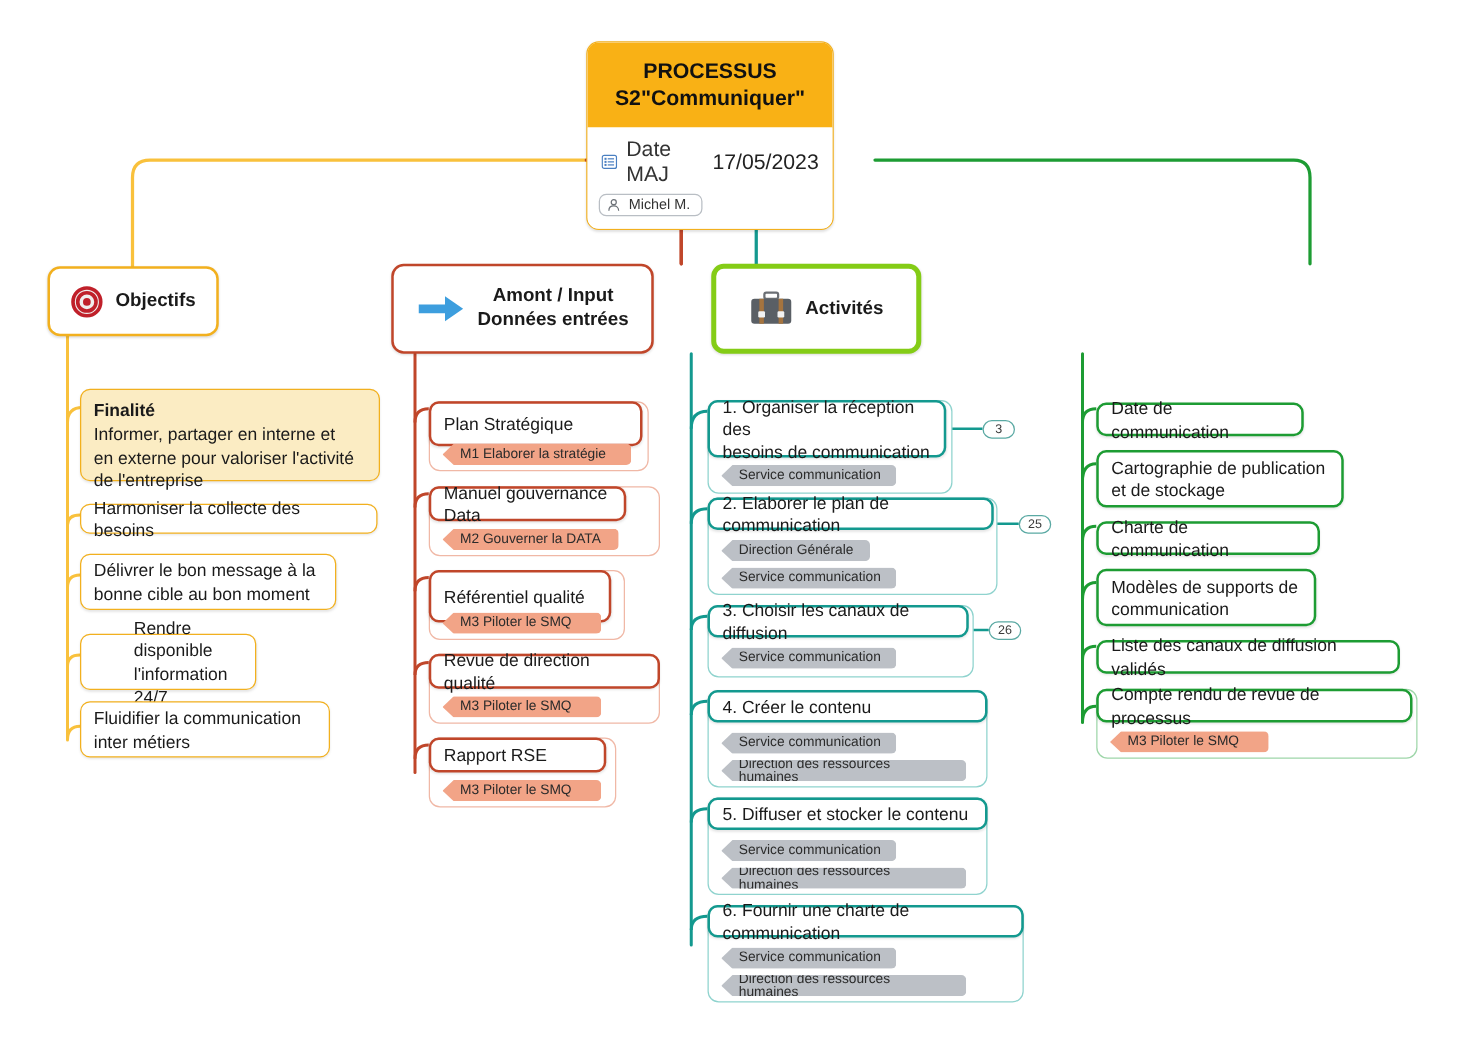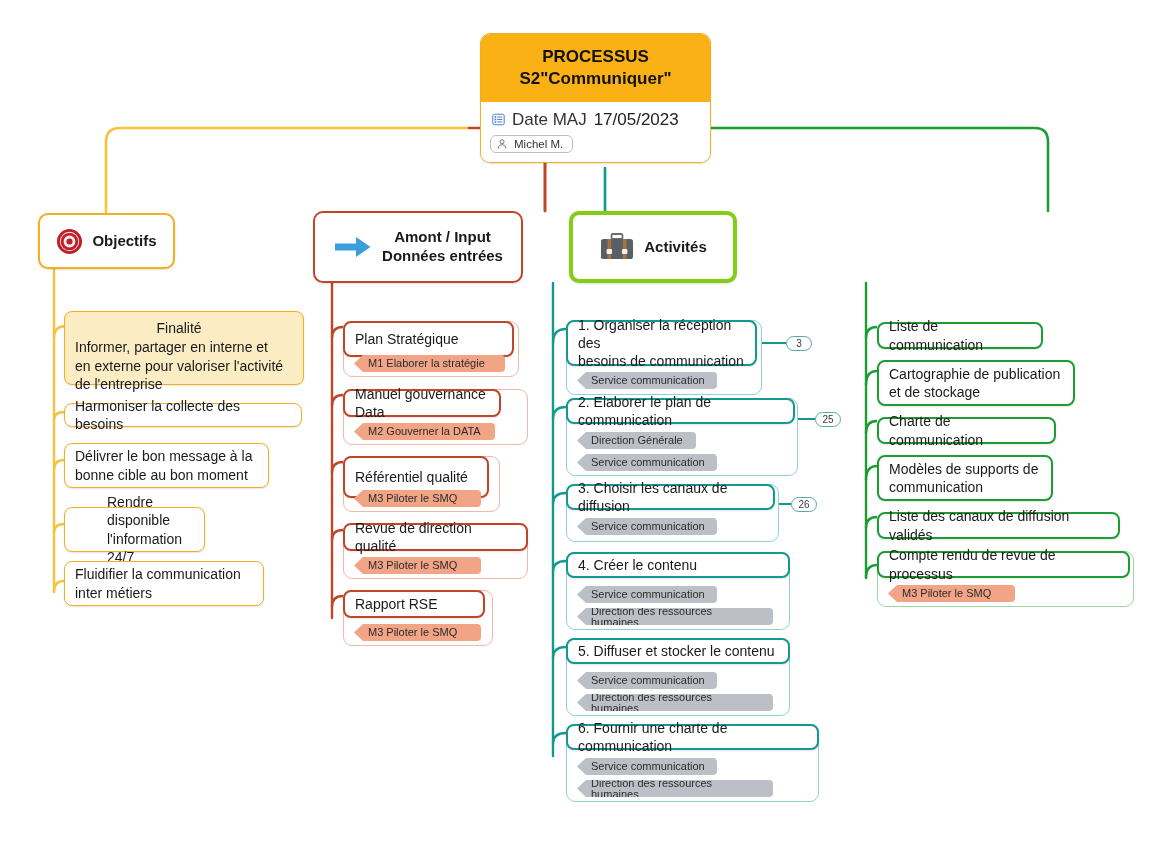--- a/index.html
+++ b/index.html
@@ -10,21 +10,21 @@
     font-family:"Liberation Sans", sans-serif;
     position:relative;
     overflow:hidden;
     color:#1a1a1a;
   }
   #canvas { position:absolute; inset:0; }
   #wires { position:absolute; left:0; top:0; width:1170px; height:847px; pointer-events:none; }
 
   
   .root {
-    position:absolute; left:480px; top:33px; width:231px;
+    position:absolute; left:469px; top:33px; width:198px;
     border-radius:10px;
     background:#ffffff;
     border:1px solid #f2b01e;
     box-shadow:0 1px 2px rgba(0,0,0,.12);
     overflow:hidden;
   }
   .root-title {
     background:#f9b115;
     padding:12px 10px 12px;
     text-align:center;
@@ -103,21 +103,21 @@
   .leaf-out { border:2px solid #1d9c33; }
   .shell-out{ border:1.4px solid #9ed6a9; }
 
   .badge {
     position:absolute;
     width:26px; height:15px; border-radius:8px;
     border:1px solid #5aa9a3; background:#fff;
     font-size:10px; color:#3b3b3b;
     display:flex; align-items:center; justify-content:center;
   }
-  .bold { font-weight:normal;text-align:center; }
+  .bold { font-weight:bold; }
 </style>
 </head>
 <body>
 
 <div id="canvas">
 
   <svg id="wires" viewBox="0 0 1170 847">
 
     <path d="M469,128 L120,128 Q106,128 106,142 L106,213" fill="none" stroke="#f9c13c" stroke-width="2.6" stroke-linecap="round"></path>
 
@@ -398,21 +398,21 @@
     <div class="tag tag-gray" style="left:11px; top:34px; width:140px;">
       <span>Service communication</span>
     </div>
     <div class="tag tag-gray" style="left:11px; top:56px; width:196px;">
       <span>Direction des ressources humaines</span>
     </div>
   </div>
 
   <div class="card" style="left:877px; top:322px;">
     <div class="titlebox leaf-out" style="width:166px; height:27px;">
-      <span style="white-space:pre-line;">Liste de communication</span>
+      <span style="white-space:pre-line;">Date de communication</span>
     </div>
   </div>
 
   <div class="card" style="left:877px; top:360px;">
     <div class="titlebox leaf-out" style="width:198px; height:46px;">
       <span style="white-space:pre-line;">Cartographie de publication
 et de stockage</span>
     </div>
   </div>
 

